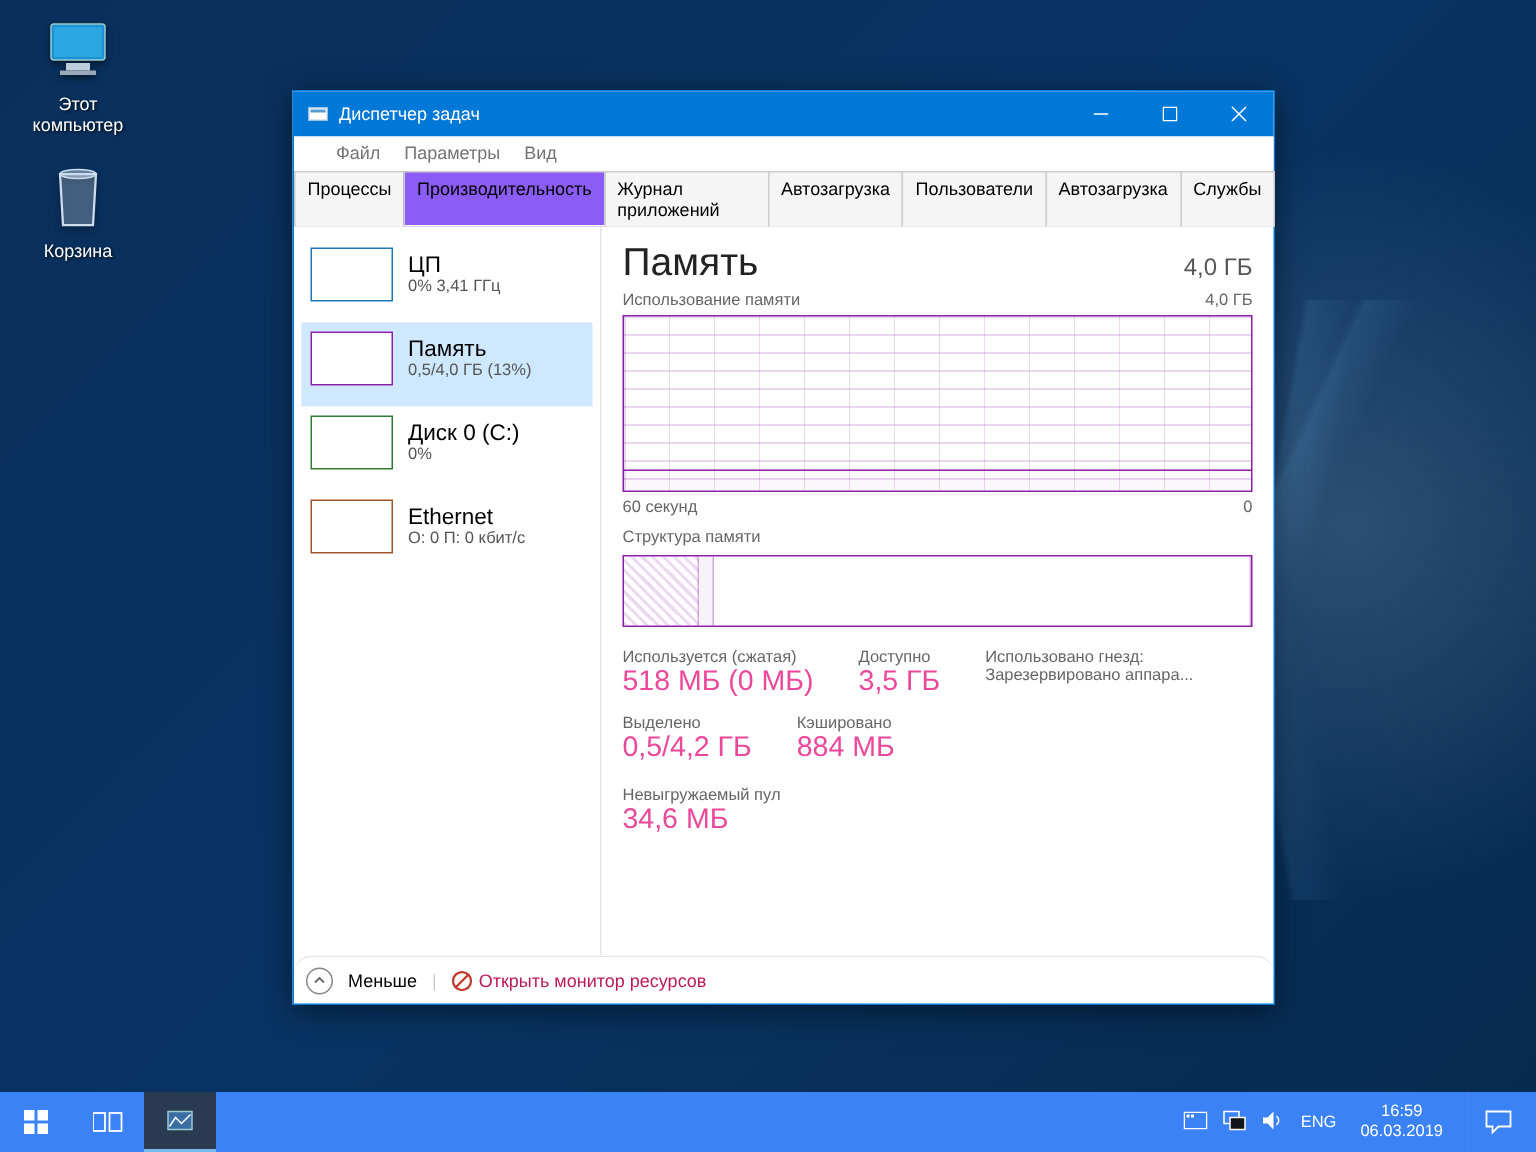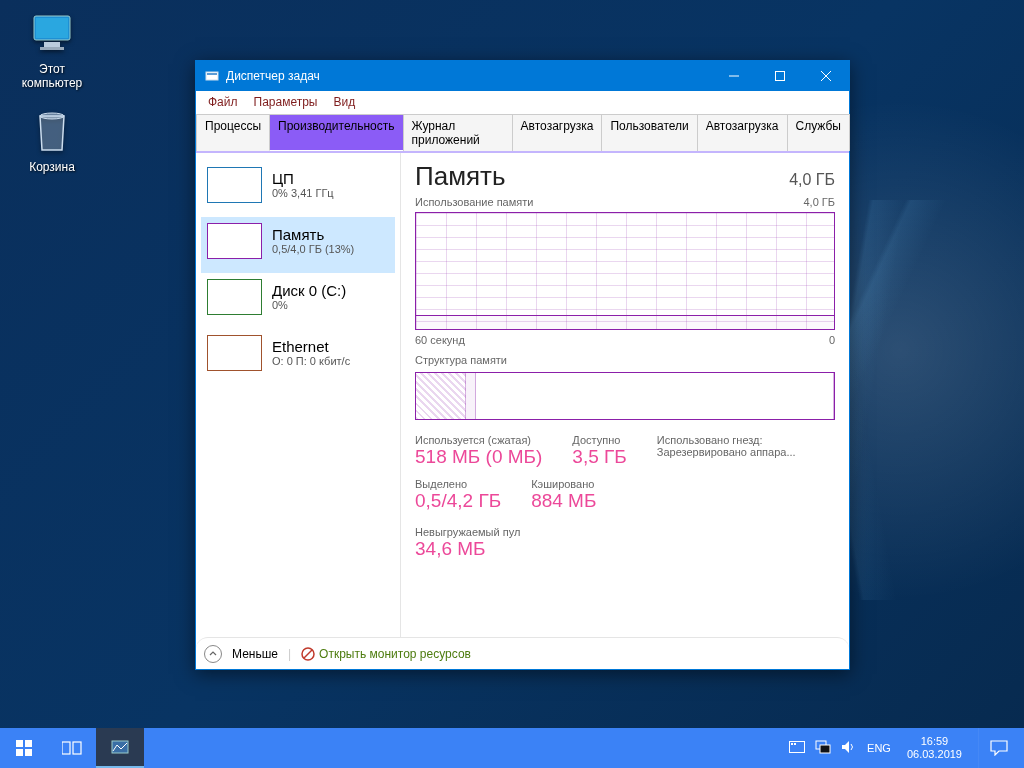--- a/index.html
+++ b/index.html
@@ -35,24 +35,24 @@
     display:flex; flex-direction:column;
   }
   .titlebar {
     height:30px; background:#0078d7; color:#fff; display:flex; align-items:center;
     padding-left:8px; font-size:12px;
   }
   .titlebar .title-icon { width:16px; height:16px; margin-right:6px; display:flex; align-items:center; justify-content:center;}
   .titlebar .spacer { flex:1; }
   .titlebar .win-btn { width:46px; height:30px; display:flex; align-items:center; justify-content:center; }
 
-  .menubar { height:22px; display:flex; align-items:center; padding:0 4px; font-size:12px; color:#7f1d1d; background:#fff;}
+  .menubar { height:22px; display:flex; align-items:center; padding:0 20px; font-size:12px; color:#737373; background:#fff;}
   .menubar .menu-item { padding:2px 8px; }
 
-  .tabbar { display:flex; border-bottom:3px solid #c4b5fd; background:#fff; font-size:12px;}
+  .tabbar { display:flex; border-bottom:1px solid #c4b5fd; background:#fff; font-size:12px;}
   .tabbar .tab { padding:4px 8px; border:1px solid #ccc; border-bottom:none; margin-right:-1px; background:#f5f5f5; position:relative; top:1px;}
   .tabbar .tab.active { background:#8b5cf6; border-bottom:1px solid #fff; }
 
   .content { flex:1; display:flex; overflow:hidden; }
   .sidebar { width:205px; border-right:1px solid #e5e5e5; padding-top:8px; display:flex; flex-direction:column; padding-left:5px; padding-right:5px;}
   .side-item { display:flex; align-items:center; gap:10px; padding:4px 6px 14px 6px; cursor:default;}
   .side-item.selected { background:#cde8ff; }
   .thumb { width:55px; height:36px; border:1px solid; background:#fff; flex-shrink:0; margin-top:2px;}
   .thumb.cpu { border-color:#1f77b4; }
   .thumb.mem { border-color:#8b1fa9; }
@@ -81,21 +81,21 @@
   .stats { display:flex; gap:30px; margin-top:10px; flex-wrap:wrap;}
   .stat .lbl { font-size:11px; color:#666; white-space:nowrap;}
   .stat .val { font-size:19px; color:#ec4899; white-space:nowrap;}
   .stats-row2 { display:flex; gap:30px; margin-top:6px;}
   .stats-small { display:flex; gap:30px; margin-top:10px;}
   .right-col .lbl { font-size:11px; color:#666;}
   .right-col .val2 { font-size:11px; color:#666;}
 
   .footer { height:32px; border-top:1px solid #e5e5e5; display:flex; align-items:center; padding:4px 8px; gap:10px; font-size:12px;border-radius:12px;}
   .footer .circ { width:18px; height:18px; border:1px solid #888; border-radius:50%; display:flex; align-items:center; justify-content:center; font-size:10px; color:#555;}
-  .footer .link { color:#4d7c0f; display:flex; align-items:center; gap:4px;}
+  .footer .link { color:#be185d; display:flex; align-items:center; gap:4px;}
 
   
   .taskbar { position:absolute; left:0; right:0; bottom:0; height:40px; background:#3b82f6; display:flex; align-items:center; color:#fff; font-size:11px;}
   .taskbar .tb-btn { width:48px; height:40px; display:flex; align-items:center; justify-content:center;}
   .taskbar .tb-btn.active { background:#2a3a52; border-bottom:2px solid #76b9ed;}
   .taskbar .tray { margin-left:auto; display:flex; align-items:center; gap:10px; padding-right:6px;}
   .taskbar .clock { text-align:center; line-height:13px; padding:0 6px;}
   .taskbar .notif { width:40px; height:40px; display:flex; align-items:center; justify-content:center; border-left:1px solid rgba(255,255,255,0.05);}
 </style>
 </head>

